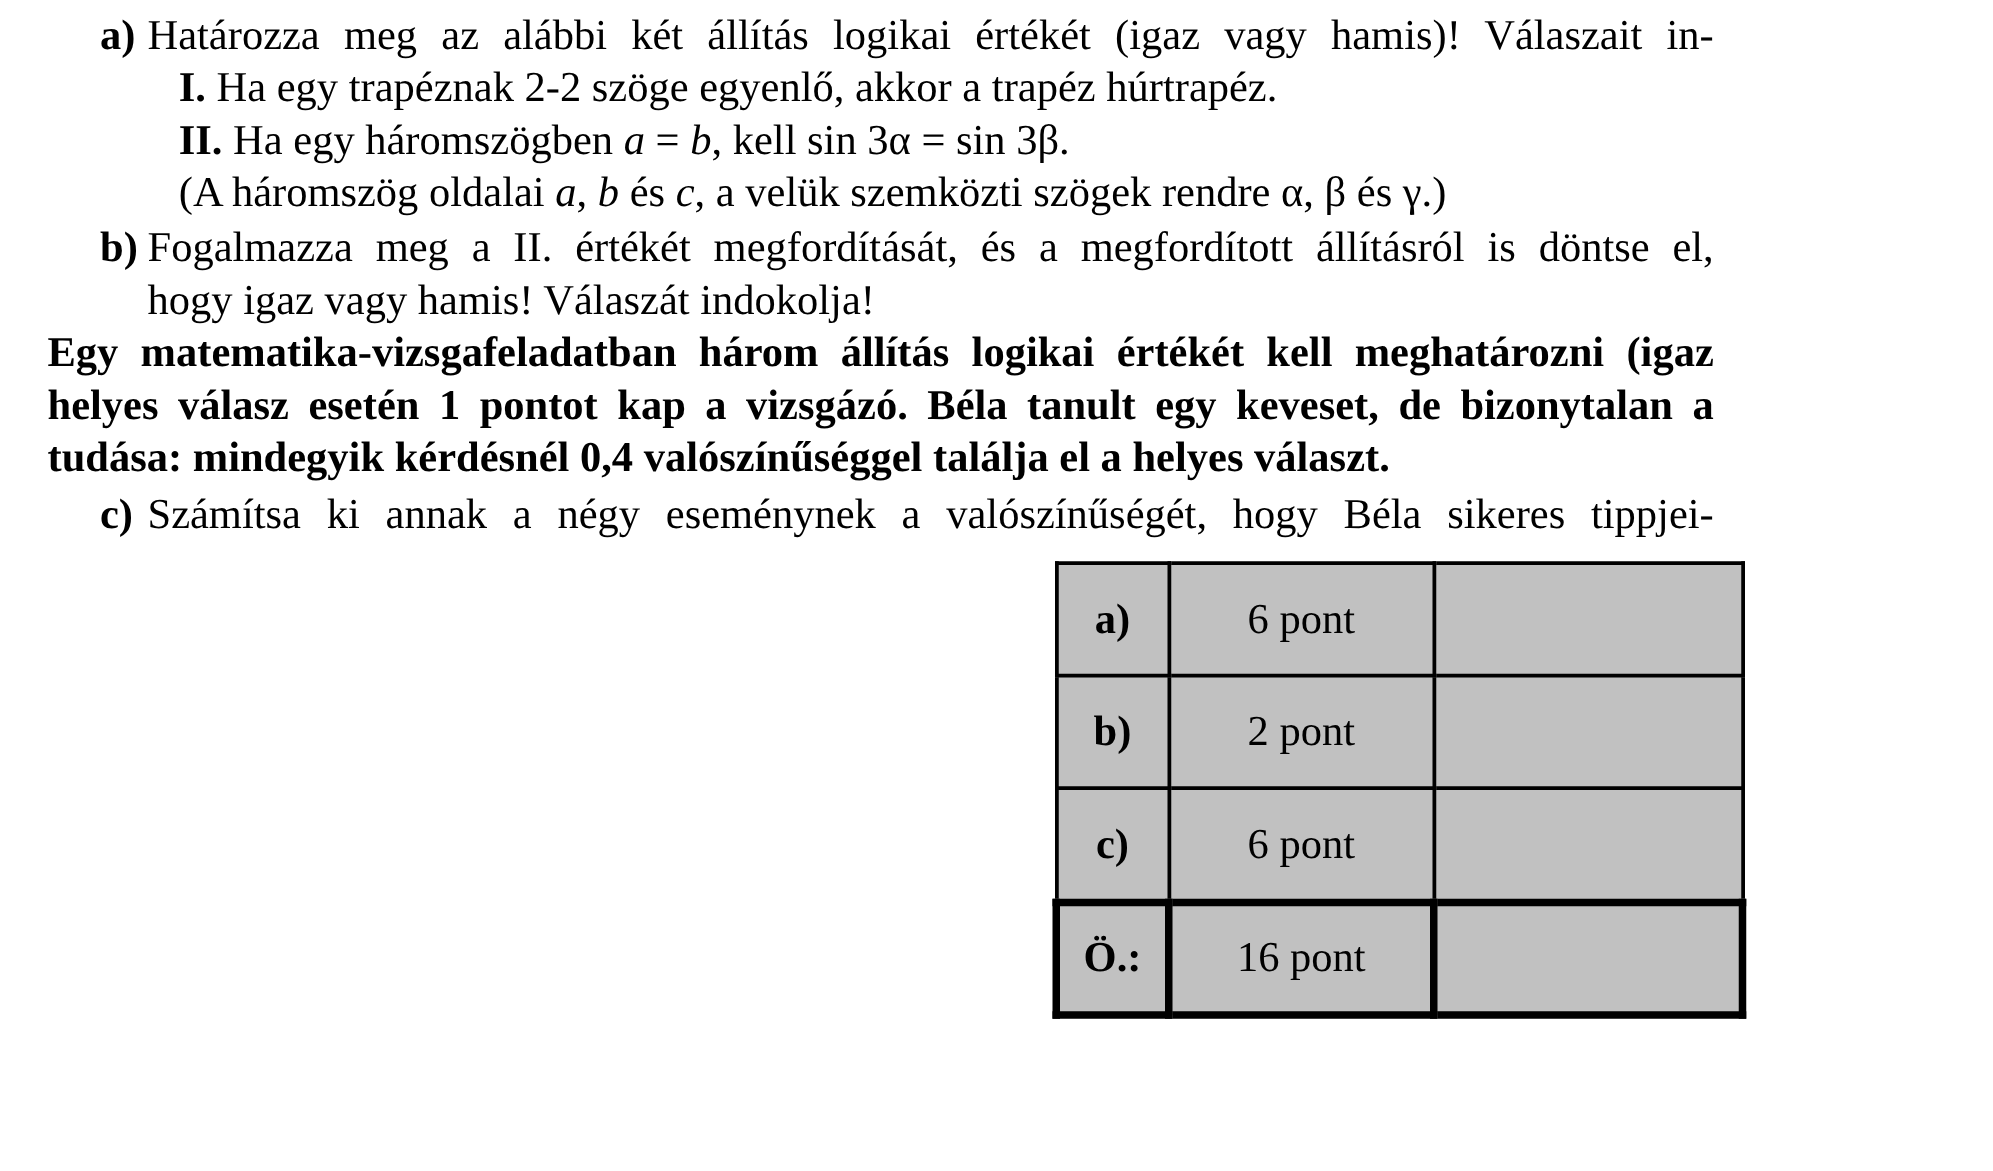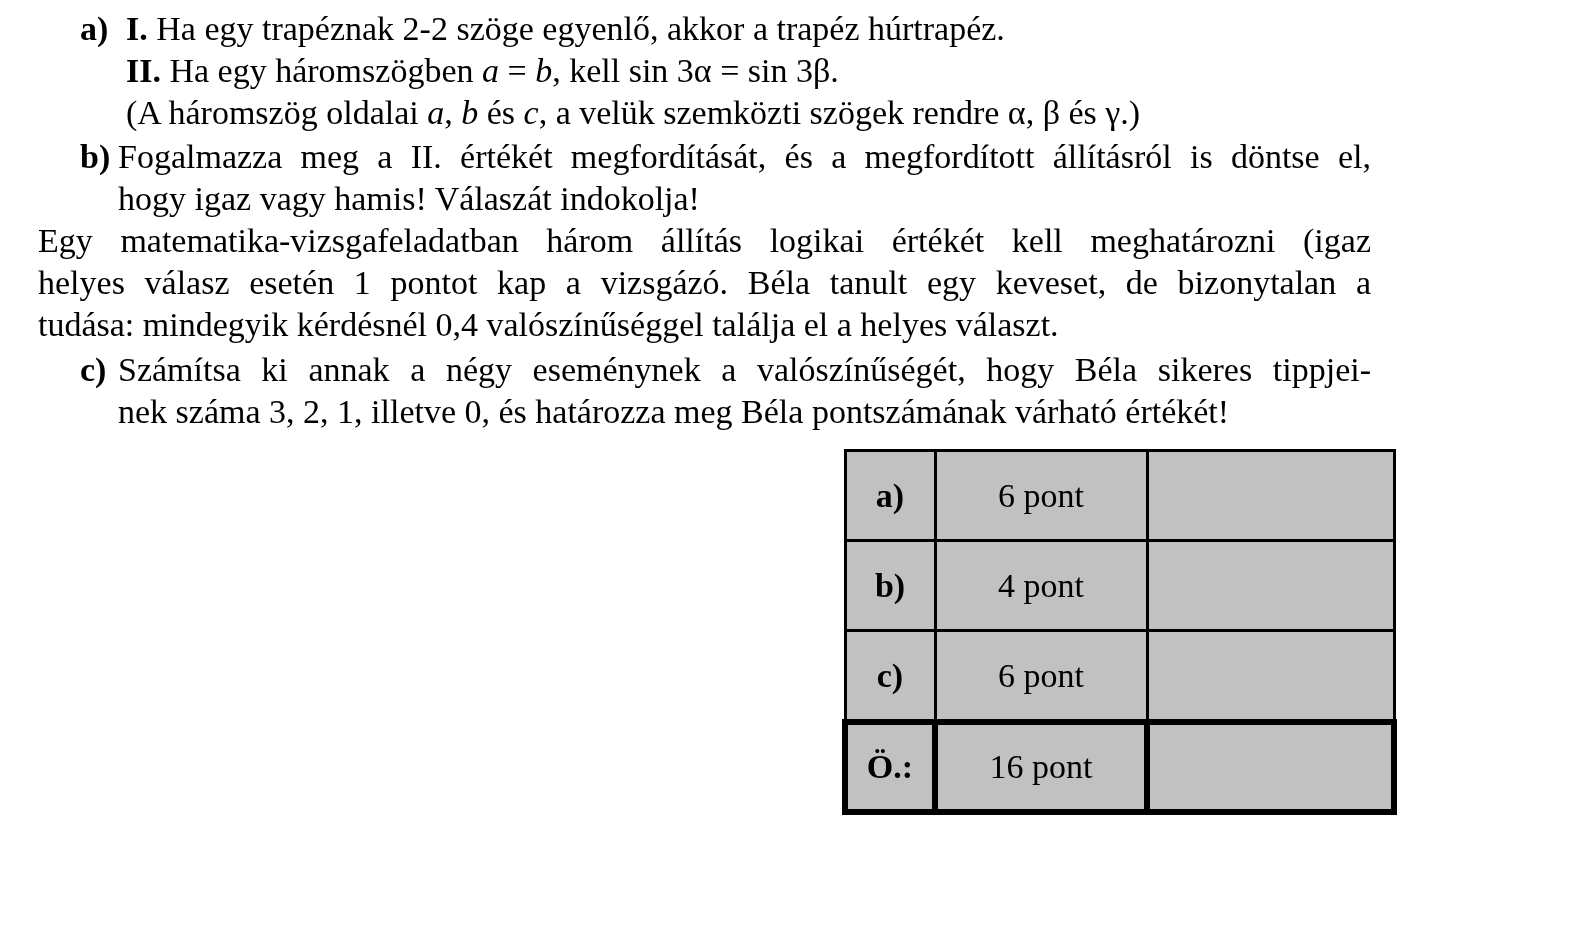--- a/index.html
+++ b/index.html
@@ -32,27 +32,28 @@
     position: absolute;
     left: 42px; 
     top: 0;
     font-weight: bold;
   }
   .item-body {
     width: 1253px; 
   }
   .para {
     width: 1333px; 
+    font-weight: bold;
   }
   .jfull {
     text-align: justify;
     text-align-last: justify;
   }
   .sub {
-    margin-left: 8px; 
+    margin-left: 25px; 
   }
   .stmt-num {
     font-weight: bold;
   }
   .var {
     font-style: italic;
   }
   .gap-b { margin-top: 2px; }
   .gap-c { margin-top: 3px; }
   
@@ -80,20 +81,21 @@
   }
 </style>
 </head>
 <body>
 
 <div class="page">
 
   <div class="item">
     <span class="item-label">a)</span>
     <div class="item-body">
+      <div class="jfull">Határozza meg az alábbi két állítás logikai értékét (igaz vagy hamis)! Válaszait in-</div>
       <div class="sub"><span class="stmt-num">I.</span><span> Ha egy trapéznak 2-2 szöge egyenlő, akkor a trapéz húrtrapéz.</span></div>
       <div class="sub"><span class="stmt-num">II.</span><span> Ha egy háromszögben </span><span class="var">a</span><span> = </span><span class="var">b</span><span>, kell sin 3α = sin 3β.</span></div>
       <div class="sub"><span>(A háromszög oldalai </span><span class="var">a</span><span>, </span><span class="var">b</span><span> és </span><span class="var">c</span><span>, a velük szemközti szögek rendre α, β és γ.)</span></div>
     </div>
   </div>
 
   <div class="item gap-b">
     <span class="item-label">b)</span>
     <div class="item-body">
       <div class="jfull">Fogalmazza meg a II. értékét megfordítását, és a megfordított állításról is döntse el,</div>
@@ -104,34 +106,33 @@
   <div class="para">
     <div class="jfull">Egy matematika-vizsgafeladatban három állítás logikai értékét kell meghatározni (igaz</div>
     <div class="jfull">helyes válasz esetén 1 pontot kap a vizsgázó. Béla tanult egy keveset, de bizonytalan a</div>
     <div>tudása: mindegyik kérdésnél 0,4 valószínűséggel találja el a helyes választ.</div>
   </div>
 
   <div class="item gap-c">
     <span class="item-label">c)</span>
     <div class="item-body">
       <div class="jfull">Számítsa ki annak a négy eseménynek a valószínűségét, hogy Béla sikeres tippjei-</div>
-      <div>nek száma 3, 2, 1, illetve 0, és határozza meg Béla pontszámának várható értékét!</div>
     </div>
   </div>
 
   <table class="score-table">
     <tbody>
       <tr>
         <td class="c1">a)</td>
         <td class="c2">6 pont</td>
         <td class="c3"></td>
       </tr>
       <tr>
         <td class="c1">b)</td>
-        <td class="c2">4 pont</td>
+        <td class="c2">2 pont</td>
         <td class="c3"></td>
       </tr>
       <tr>
         <td class="c1">c)</td>
         <td class="c2">6 pont</td>
         <td class="c3"></td>
       </tr>
       <tr class="total">
         <td class="c1">Ö.:</td>
         <td class="c2">16 pont</td>

